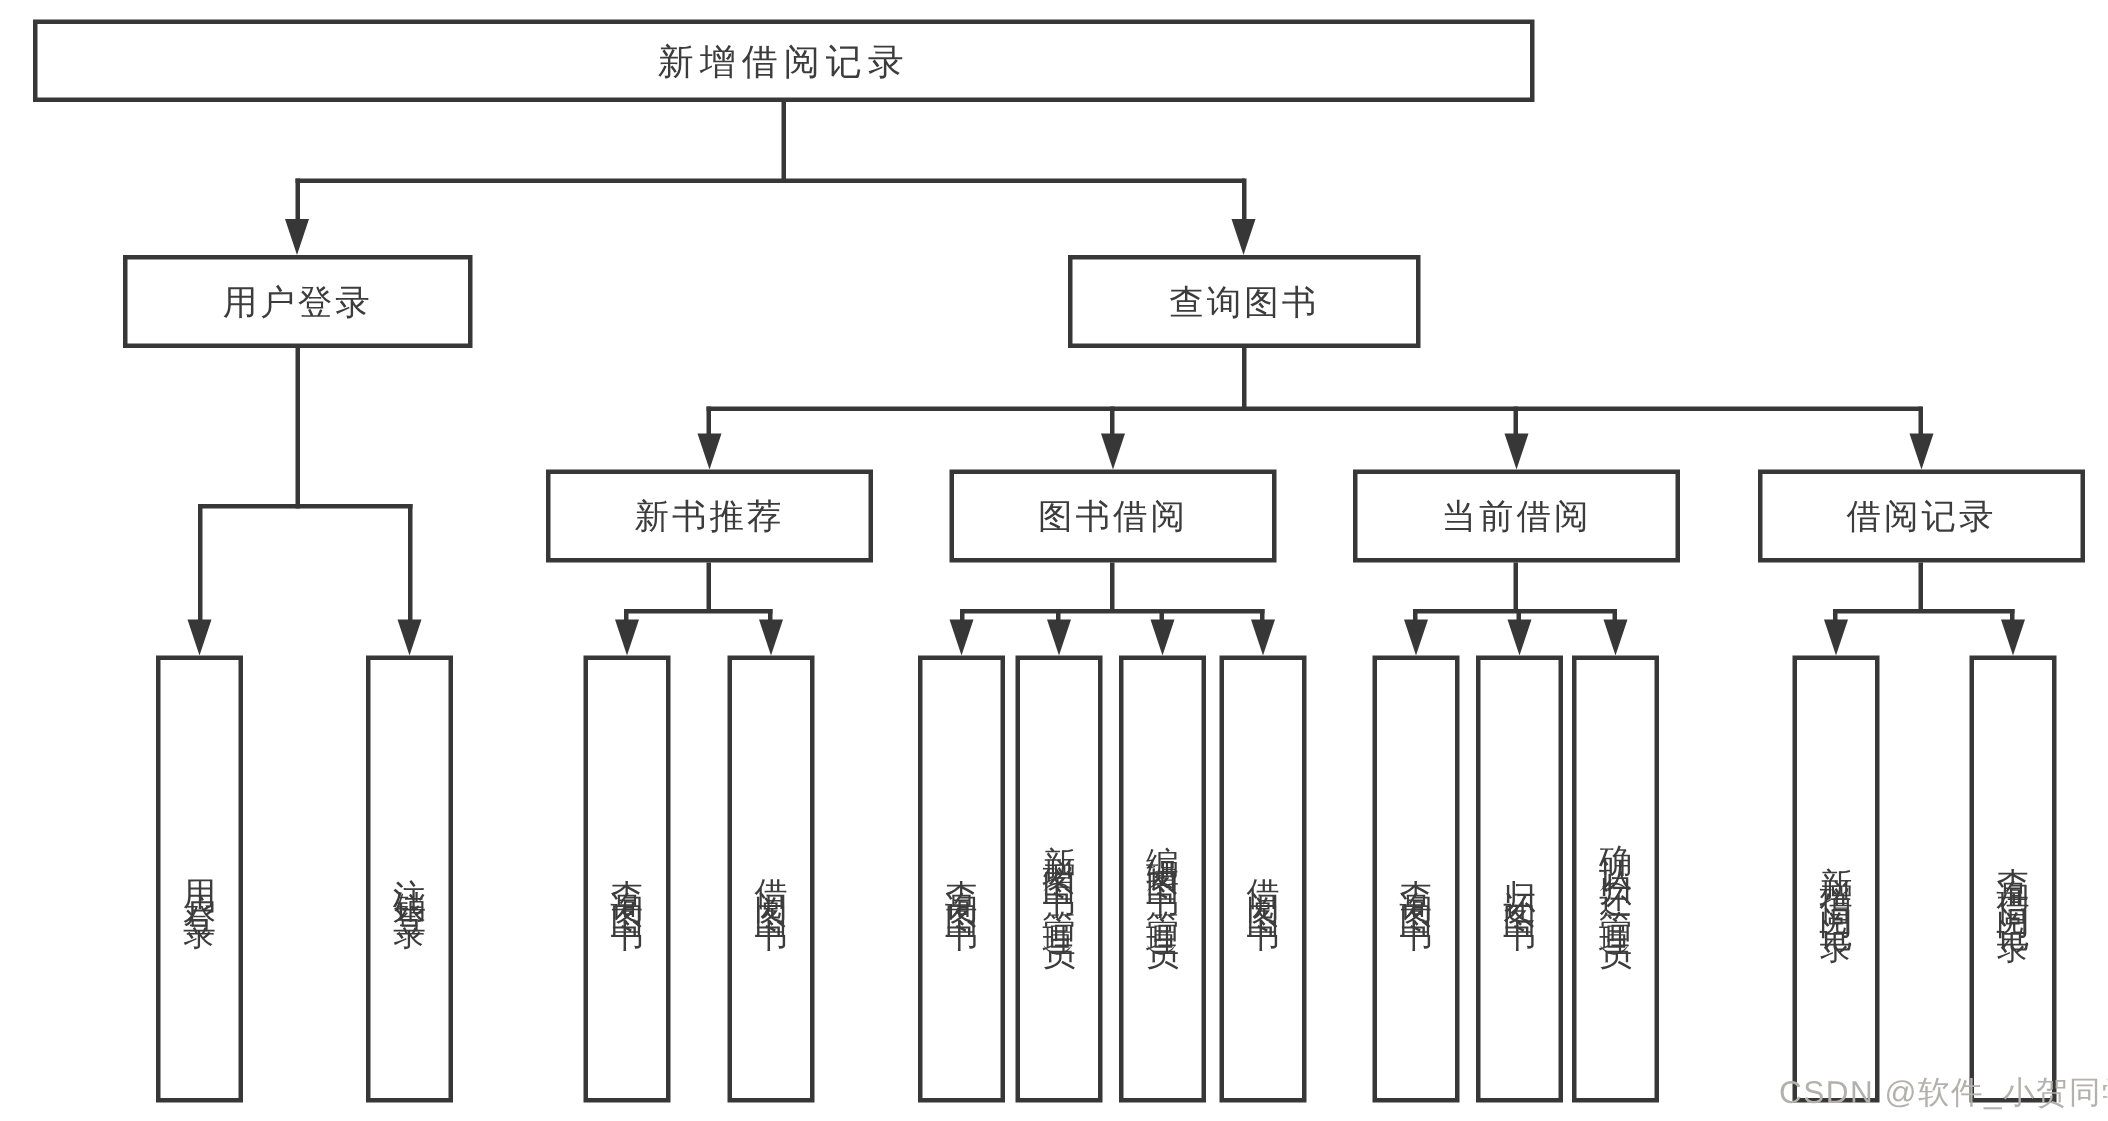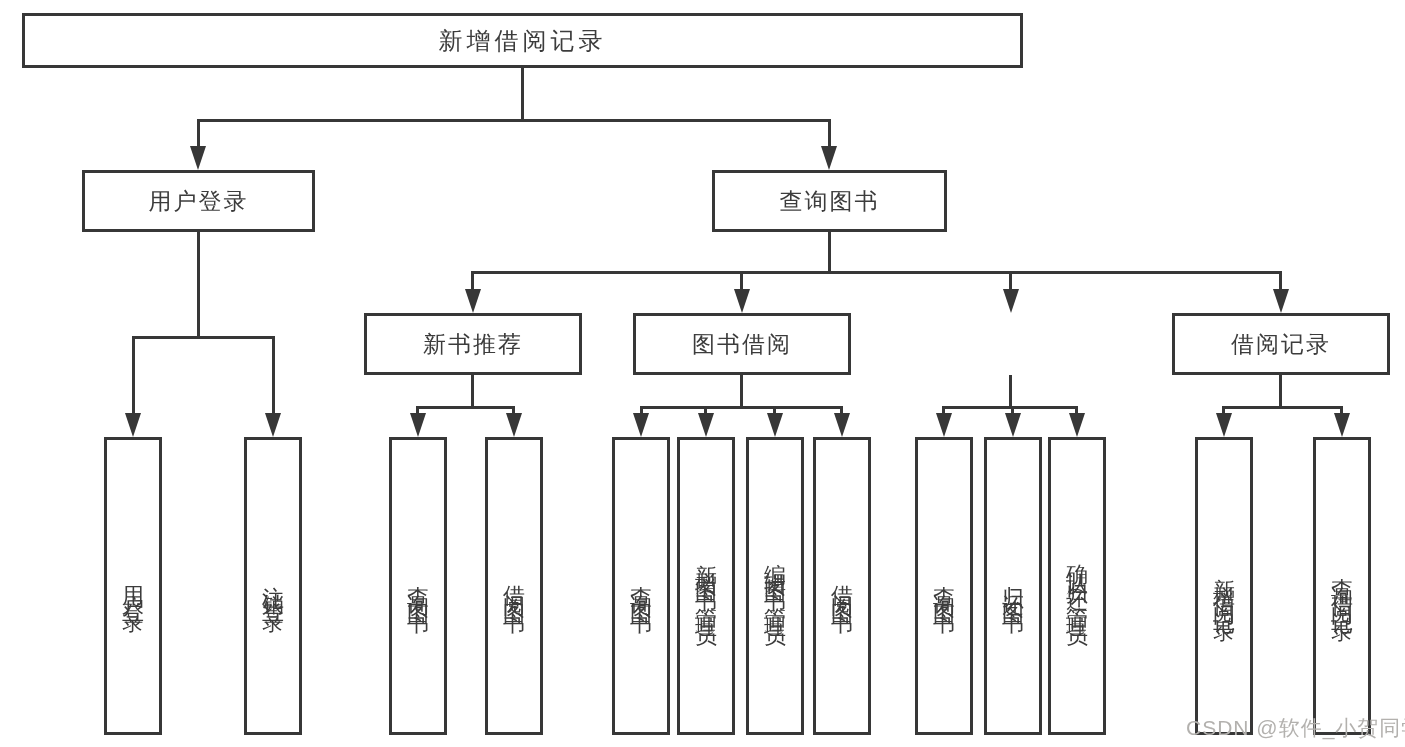--- a/index.html
+++ b/index.html
@@ -92,20 +92,21 @@
   <div class="arr" style="left:465px;  top:289px;"></div>
   <div class="vline" style="left:740px;  top:271px; height:19px;"></div>
   <div class="arr" style="left:734px;  top:289px;"></div>
   <div class="vline" style="left:1009px; top:271px; height:19px;"></div>
   <div class="arr" style="left:1003px; top:289px;"></div>
   <div class="vline" style="left:1279px; top:271px; height:19px;"></div>
   <div class="arr" style="left:1273px; top:289px;"></div>
 
   <div class="node" style="left:633px;  top:313px; width:218px; height:62px;">图书借阅</div>
   <div class="node" style="left:364px;  top:313px; width:218px; height:62px;">新书推荐</div>
+  <div class="node" style="left:902px;  top:313px; width:218px; height:62px;">当前借阅</div>
   <div class="node" style="left:1172px; top:313px; width:218px; height:62px;">借阅记录</div>
 
   <div class="vline" style="left:197px; top:232px; height:107px;"></div>
   <div class="hline" style="left:132px; top:336px; width:143px;"></div>
   <div class="vline" style="left:132px; top:336px; height:78px;"></div>
   <div class="arr" style="left:125px; top:413px;"></div>
   <div class="vline" style="left:272px; top:336px; height:78px;"></div>
   <div class="arr" style="left:265px; top:413px;"></div>
 
   <div class="vline" style="left:471px; top:375px; height:33px;"></div>

